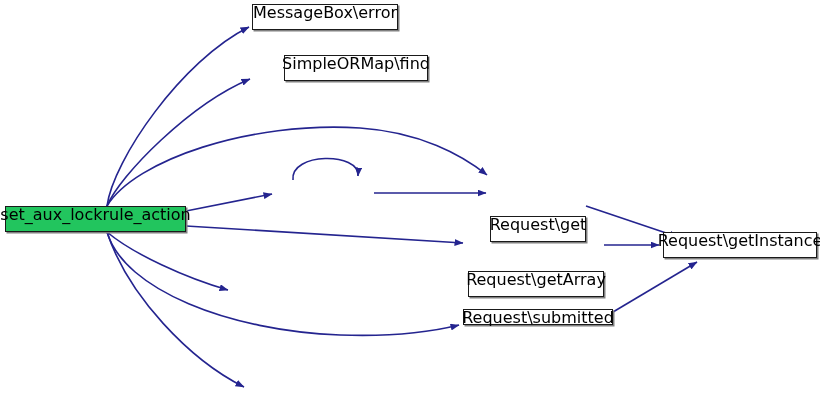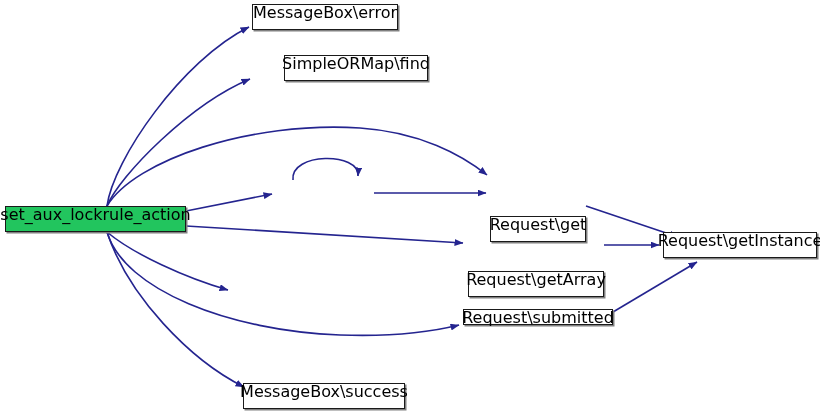--- a/index.html
+++ b/index.html
@@ -65,17 +65,14 @@
 
   <div class="node" style="left:663px;top:232px;width:154px;height:26px;">
     <span>Request\getInstance</span>
   </div>
 
 
   <div class="node" style="left:463px;top:309px;width:150px;height:16px;">
     <span>Request\submitted</span>
   </div>
 
-  <div class="node" style="left:243px;top:383px;width:162px;height:26px;">
-    <span>MessageBox\success</span>
-  </div>
 
 </div>
 
 </body></html>

